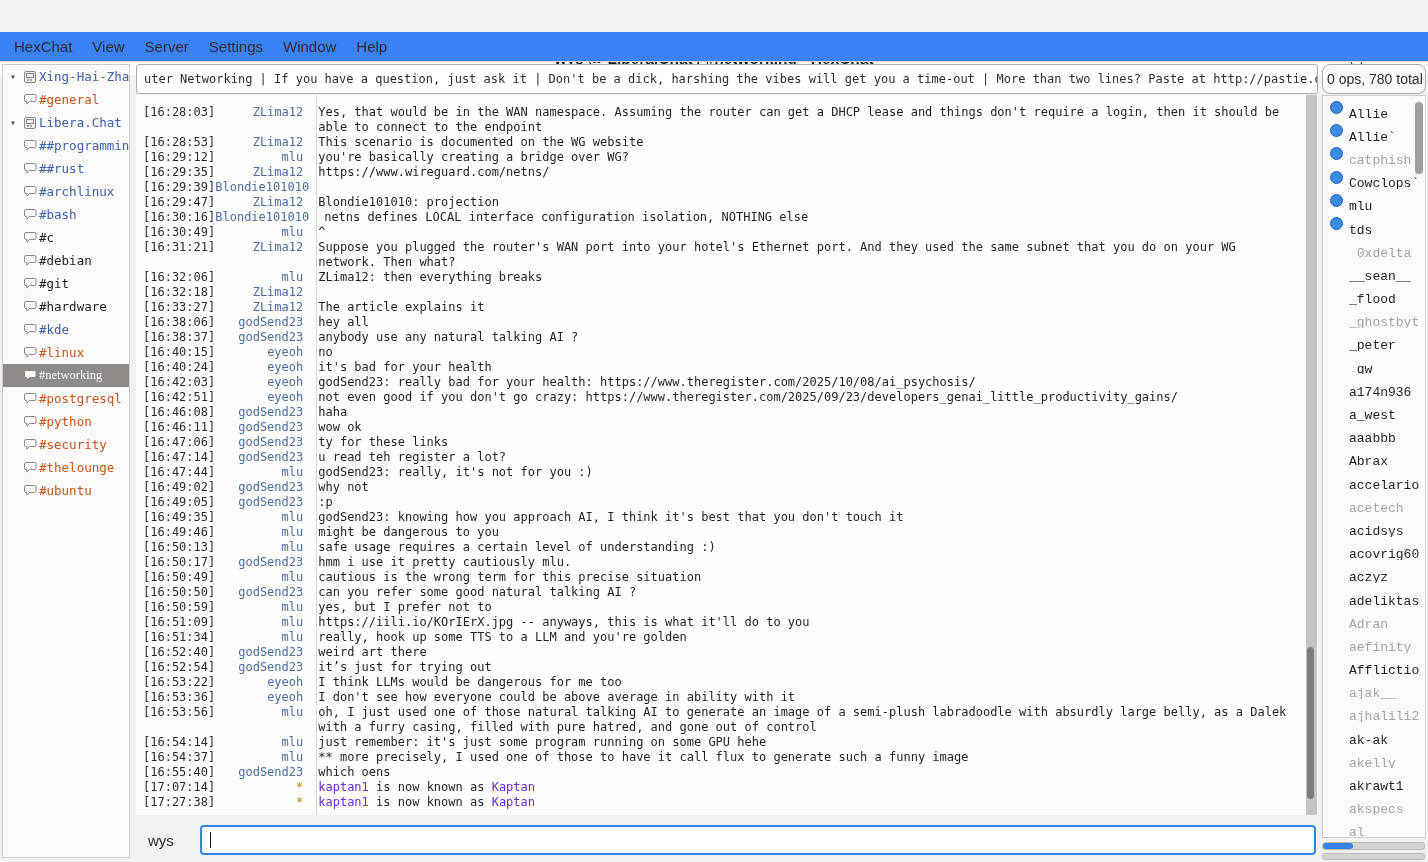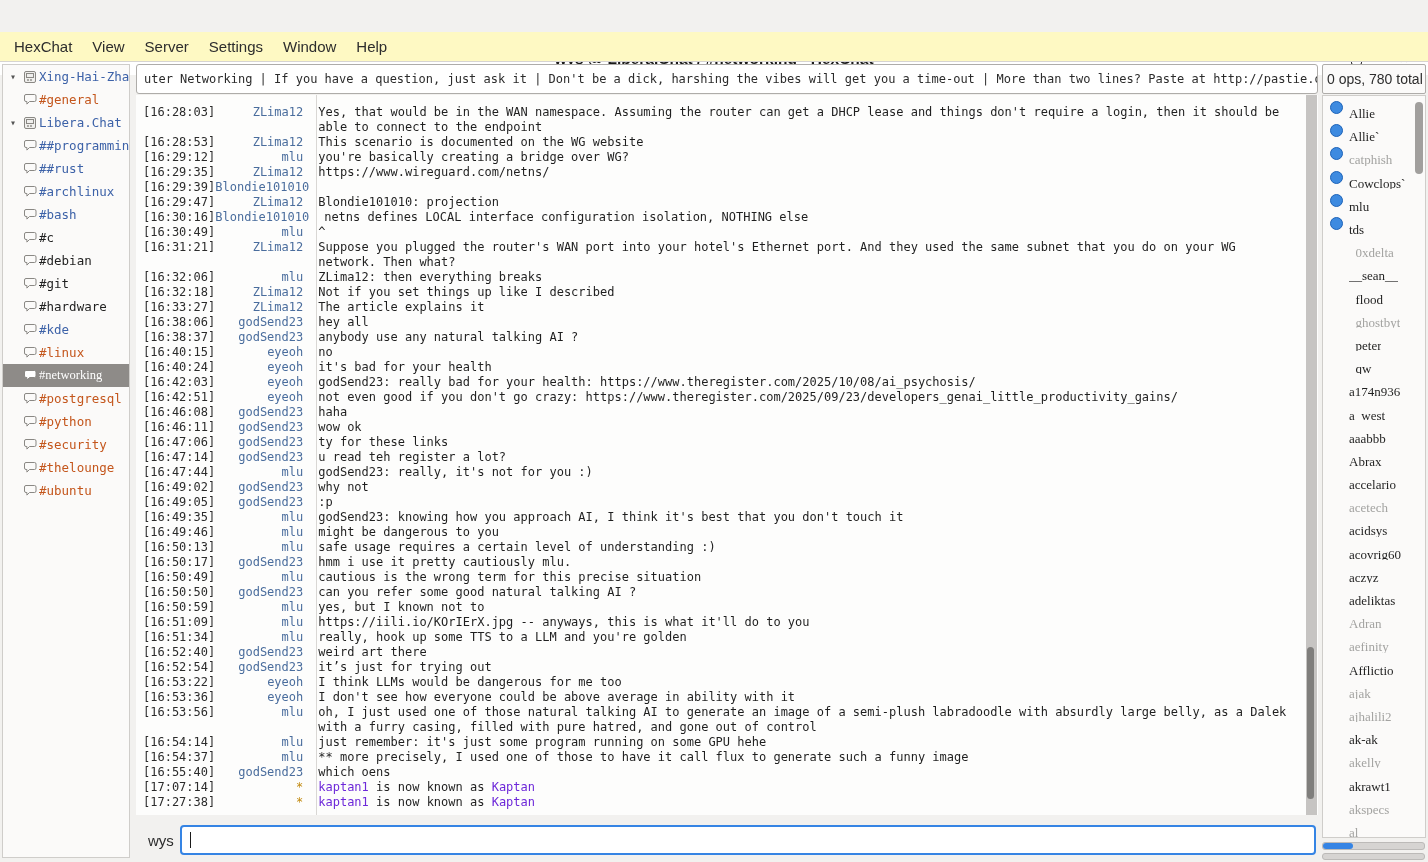--- a/index.html
+++ b/index.html
@@ -9,21 +9,21 @@
   
   .titlebar { position:absolute; left:0; top:0; width:1428px; height:32px; background:#ffffff;
               display:flex; align-items:center; justify-content:center;margin-top:43px; }
   .titlebar .title { font-size:15.5px; font-weight:bold; color:#1a1a1a; }
   .win-controls { position:absolute; right:12px; top:0; height:32px; display:flex; align-items:center; gap:24px; }
   .win-btn { width:24px; height:24px; display:flex; align-items:center; justify-content:center;
              color:#2f2f2f; font-size:17px; cursor:default; }
   .win-btn .boxglyph { width:11px; height:11px; border:1.5px solid #2f2f2f; border-radius:2px; }
 
   
-  .menubar { position:absolute; left:0; top:32px; width:1428px; height:30px; background:#fef9c3;
+  .menubar { position:absolute; left:0; top:32px; width:1428px; height:30px; background:#3b82f6;
              border-bottom:1px solid #d6d4d1; display:flex; align-items:center; padding-left:4px; }
   .menu-item { font-size:15px; color:#2d2d2d; padding:0 10px; line-height:29px; }
 
   
   .tree-panel { position:absolute; left:2px; top:64px; width:128px; height:794px;
                 background:#fbfaf9; border:1px solid #cfcdca; overflow:hidden; }
   .tree-row { height:23px; display:flex; align-items:center; white-space:nowrap; overflow:hidden;
               font-family:"DejaVu Sans Mono",monospace; font-size:12.5px; }
   .tree-row .expander { width:16px; text-align:center; font-size:10px; color:#555; flex:0 0 16px; margin-left:2px;}
   .tree-row .spacer { flex:0 0 18px; }
@@ -52,40 +52,40 @@
   .msg-body { flex:1; padding-left:7px; padding-right:18px; color:#1f1f1f; word-wrap:break-word;
               white-space:pre-wrap; }
   .c-nick { color:#6d28d9; }
   .chat-scrollbar-track { position:absolute; right:1px; top:0; bottom:0; width:11px; background:#c6c4c2; }
   .chat-scrollbar-thumb { position:absolute; right:3px; width:7px; top:552px; height:152px;
                           background:#7f7e7c; border-radius:4px; }
 
   
   .input-bar { position:absolute; left:136px; top:821px; width:1182px; height:38px;
                display:flex; align-items:center; }
-  .input-nick { font-size:15px; color:#2d2d2d; padding:0 6px 0 12px; }
+  .input-nick { font-size:15px; color:#2d2d2d; padding:0 26px 0 12px; }
   .input-wrap { position:relative; flex:1; height:30px; margin-right:2px;
                 border:2px solid #3584e4; border-radius:4px; background:#ffffff; }
   .input-wrap input { position:absolute; left:6px; top:0; width:calc(100% - 12px); height:100%;
                       border:none; outline:none; background:transparent;
                       font-family:"DejaVu Sans Mono",monospace; font-size:12.5px; color:#1f1f1f; }
   .caret { position:absolute; left:8px; top:5px; width:1px; height:16px; background:#1a1a1a; }
 
   
   .userlist-header { position:absolute; left:1322px; top:64px; width:104px; height:30px;
-                     background:#fbfaf9; border:1px solid #aeaca9; border-radius:2px;
+                     background:#fbfaf9; border:1px solid #aeaca9; border-radius:8px;
                      font-size:14px; color:#2d2d2d; line-height:28px; padding-left:4px;
                      white-space:nowrap; overflow:hidden; }
   .userlist { position:absolute; left:1322px; top:95px; width:104px; height:743px;
               background:#fbfaf9; border:1px solid #cfcdca; overflow:hidden; }
   .user-row { height:23.2px; display:flex; align-items:center; white-space:nowrap; overflow:hidden; }
   .user-dot { flex:0 0 13px; height:13px; margin-left:7px; border-radius:50%;
               background:#3d8ae0; border:1px solid #1c62b8; }
   .user-dot-space { flex:0 0 13px; margin-left:7px; }
-  .user-name { margin-left:6px; font-family:Liberation Serif, serif; font-size:13px; color:#1f1f1f; overflow:hidden;margin-top:13px; }
+  .user-name { margin-left:6px; font-family:Liberation Mono, monospace; font-size:13px; color:#1f1f1f; overflow:hidden;margin-top:13px; }
   .user-row.away .user-name { color:#a3a3a1; }
   .userlist-scrollbar { position:absolute; right:2px; top:6px; width:8px; height:72px;
                         background:#a19f9d; border-radius:4px; }
 
   
   .meter { position:absolute; left:1322px; width:103px; background:#d6d4d2; border:1px solid #bcbab8;
            border-radius:3px; }
   .meter.lag { top:842px; height:8px; }
   .meter.throttle { top:853px; height:7px; }
   .meter-fill { height:100%; width:30px; background:#3584e4; border-radius:3px; }
@@ -345,21 +345,20 @@
       <span class="msg-body">Suppose you plugged the router's WAN port into your hotel's Ethernet port. And they used the same subnet that you do on your WG network. Then what?</span>
     </div>
     <div class="msg-row">
       <span class="msg-time">[16:32:06]</span>
       <span class="msg-nick">mlu</span>
       <span class="msg-body">ZLima12: then everything breaks</span>
     </div>
     <div class="msg-row">
       <span class="msg-time">[16:32:18]</span>
       <span class="msg-nick">ZLima12</span>
-      <span class="msg-body">Not if you set things up like I described</span>
     </div>
     <div class="msg-row">
       <span class="msg-time">[16:33:27]</span>
       <span class="msg-nick">ZLima12</span>
       <span class="msg-body">The article explains it</span>
     </div>
     <div class="msg-row">
       <span class="msg-time">[16:38:06]</span>
       <span class="msg-nick">godSend23</span>
       <span class="msg-body">hey all</span>
@@ -450,21 +449,21 @@
       <span class="msg-body">cautious is the wrong term for this precise situation</span>
     </div>
     <div class="msg-row">
       <span class="msg-time">[16:50:50]</span>
       <span class="msg-nick">godSend23</span>
       <span class="msg-body">can you refer some good natural talking AI ?</span>
     </div>
     <div class="msg-row">
       <span class="msg-time">[16:50:59]</span>
       <span class="msg-nick">mlu</span>
-      <span class="msg-body">yes, but I known not to</span>
+      <span class="msg-body">yes, but I prefer not to</span>
     </div>
     <div class="msg-row">
       <span class="msg-time">[16:51:09]</span>
       <span class="msg-nick">mlu</span>
       <span class="msg-body">https://iili.io/KOrIErX.jpg -- anyways, this is what it'll do to you</span>
     </div>
     <div class="msg-row">
       <span class="msg-time">[16:51:34]</span>
       <span class="msg-nick">mlu</span>
       <span class="msg-body">really, hook up some TTS to a LLM and you're golden</span>

